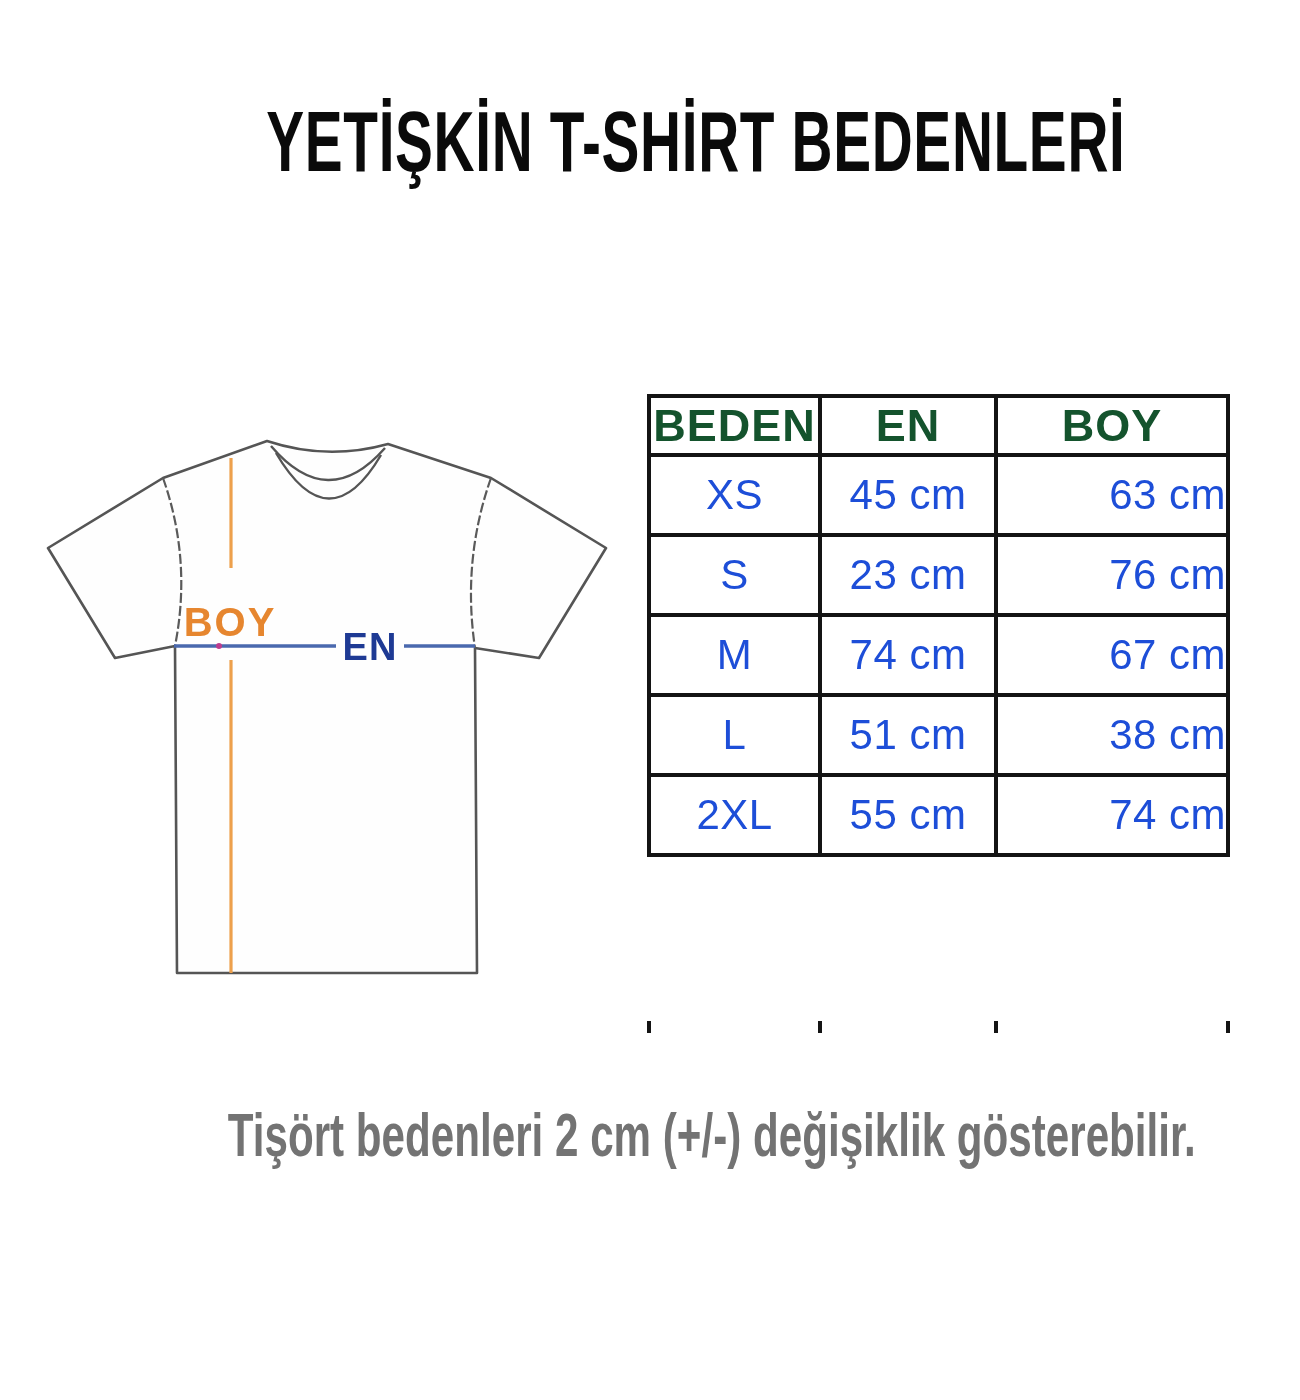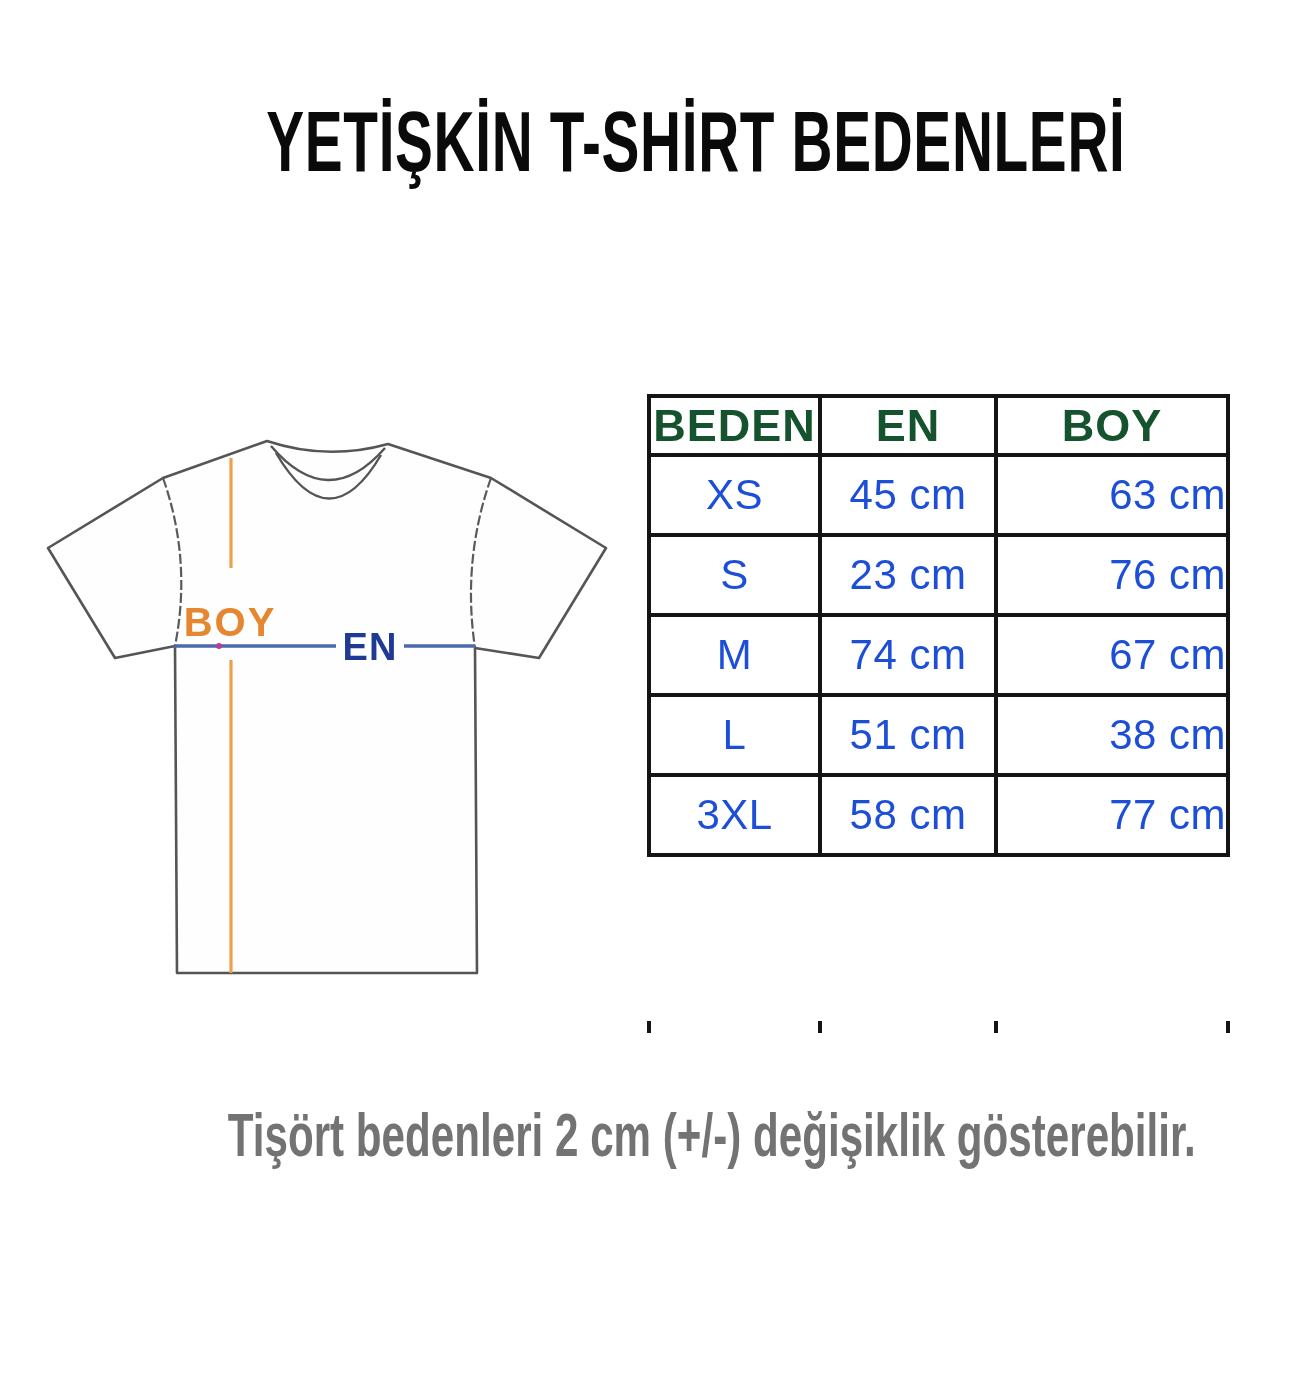--- a/index.html
+++ b/index.html
@@ -102,23 +102,23 @@
       <td>M</td>
       <td>74 cm</td>
       <td class="boy-cell">67 cm</td>
     </tr>
     <tr>
       <td>L</td>
       <td>51 cm</td>
       <td class="boy-cell">38 cm</td>
     </tr>
     <tr>
-      <td>3XL</td>
-      <td>58 cm</td>
-      <td class="boy-cell">77 cm</td>
+      <td>2XL</td>
+      <td>55 cm</td>
+      <td class="boy-cell">74 cm</td>
     </tr>
   </tbody>
 </table>
 
 <div class="stub" style="left:647px;"></div>
 <div class="stub" style="left:818px;"></div>
 <div class="stub" style="left:994px;"></div>
 <div class="stub" style="left:1226px;"></div>
 
 <div class="footnote"><span class="squeeze">Tişört bedenleri 2 cm (+/-) değişiklik gösterebilir.</span></div>

